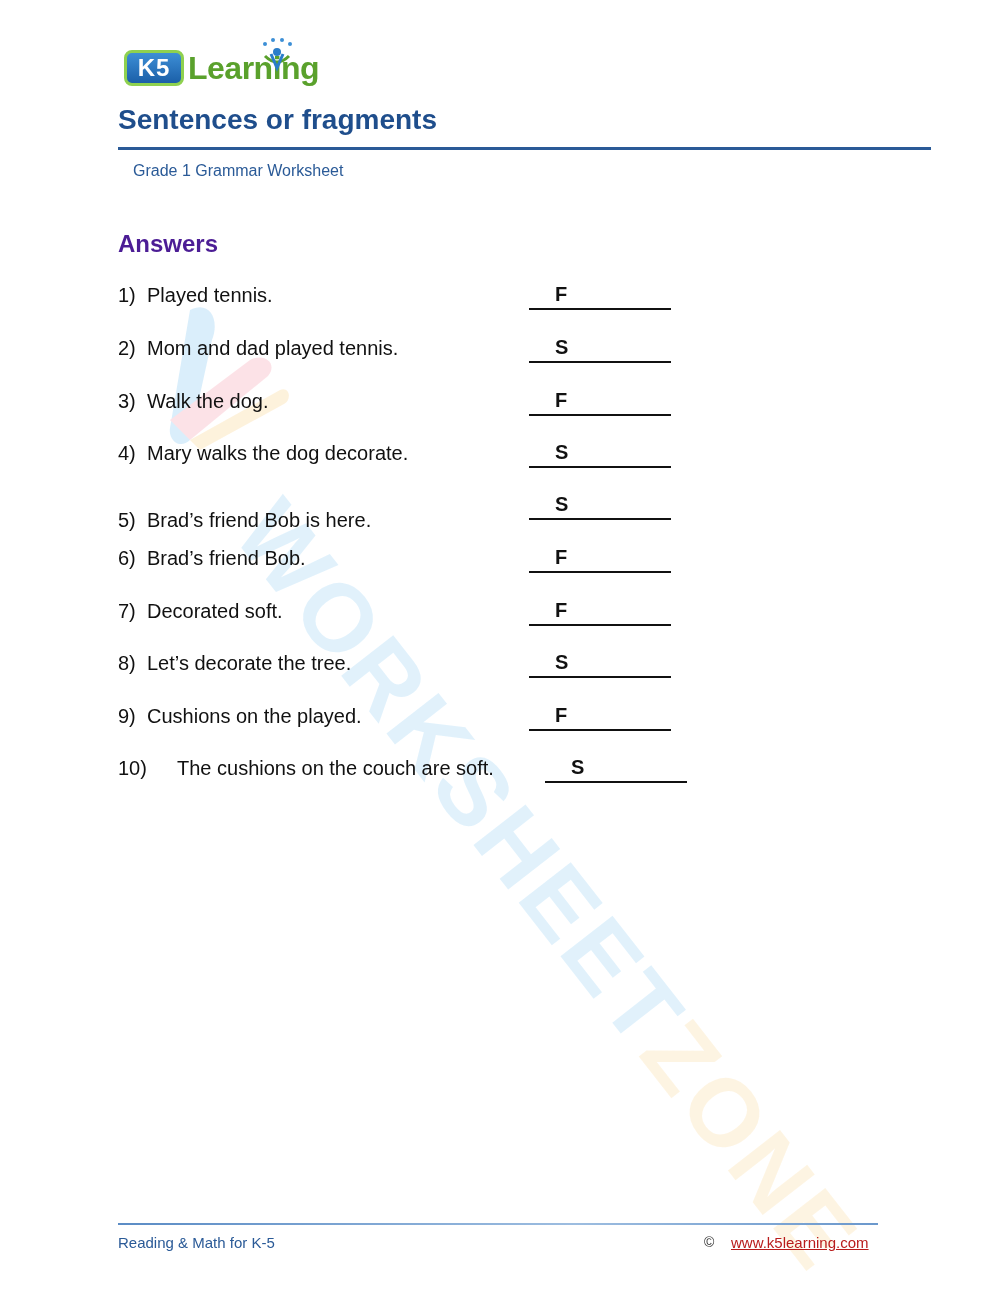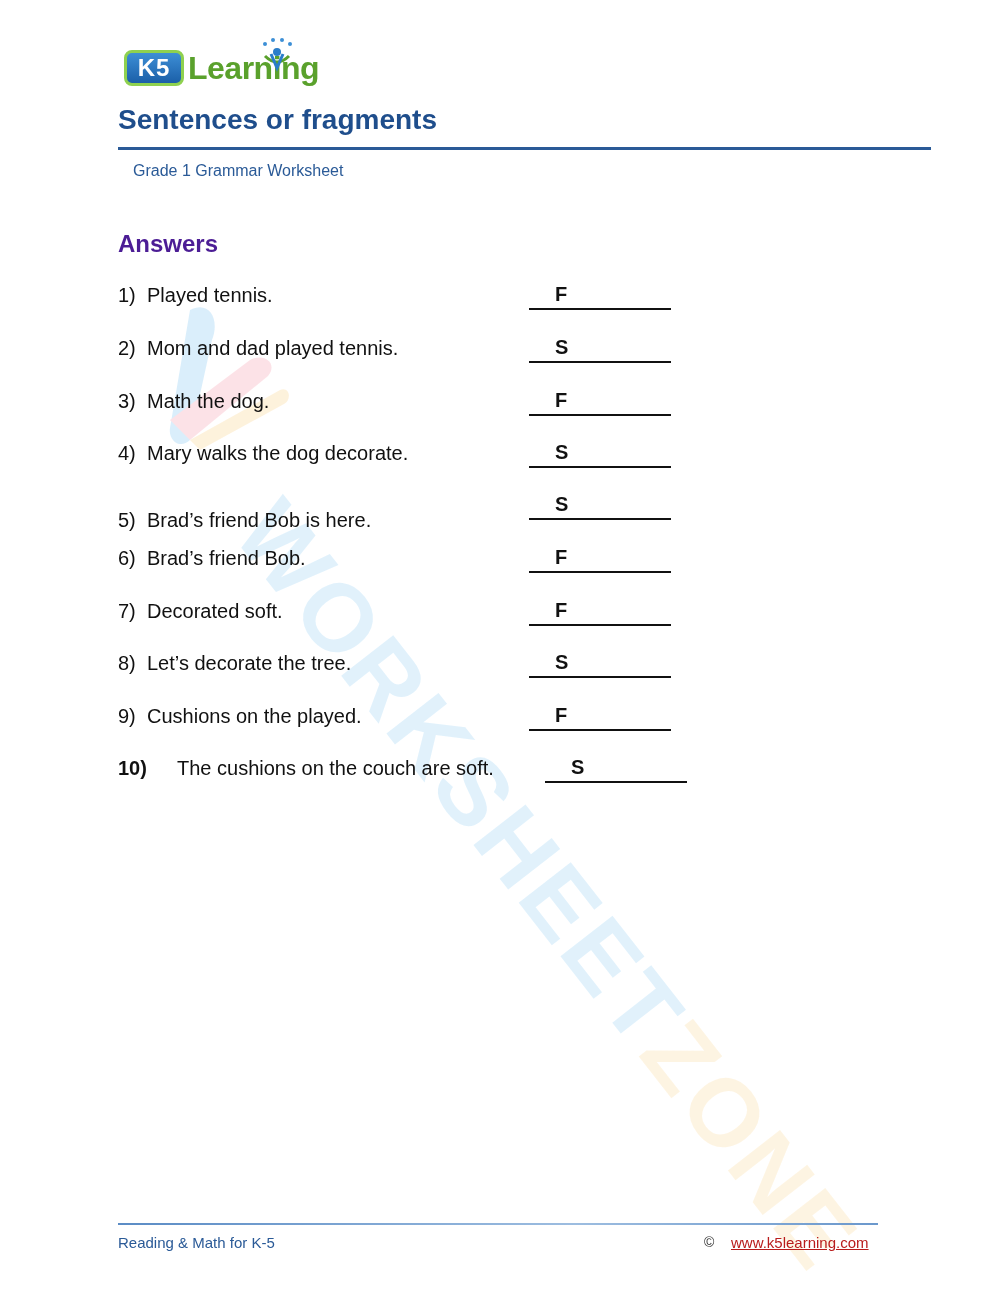--- a/index.html
+++ b/index.html
@@ -25,21 +25,21 @@
 
     .title { position: absolute; left: 118px; top: 104px; font-size: 28px; font-weight: bold; color: #1f4e8c; }
     .title-rule { position: absolute; left: 118px; top: 147px; width: 813px; height: 3px; background: #2a5a97; }
     .subtitle { position: absolute; left: 133px; top: 162px; font-size: 16px; color: #2a5a97; }
 
     .answers-heading { position: absolute; left: 118px; top: 230px; font-size: 24px; font-weight: bold; color: #4c1d95; }
 
     .q-list { position: absolute; left: 118px; top: 280px; width: 700px; }
     .q-row { position: absolute; left: 0; height: 30px; font-size: 20px; line-height: 30px; white-space: nowrap; }
     .q-num { display: inline-block; width: 29px; }
-    .q-num.wide { width: 59px; font-weight: bold; }
+    .q-num.wide { width: 59px; }
     .q-text { display: inline-block; }
     .q-answer { position: absolute; top: 0; width: 142px; height: 28px; border-bottom: 2px solid #111; }
     .q-answer span { position: absolute; left: 26px; top: 0; font-weight: bold; font-size: 20px; line-height: 28px; }
 
     .footer-rule { position: absolute; left: 118px; top: 1223px; width: 760px; height: 2px;
                    background: linear-gradient(90deg, #5b8cc5, #9dbde0 60%, #6b98cc); }
     .footer-left { position: absolute; left: 118px; top: 1234px; font-size: 15px; color: #2a5a97; }
     .footer-copy { position: absolute; left: 704px; top: 1234px; font-size: 14px; color: #333; }
     .footer-link { position: absolute; left: 731px; top: 1234px; font-size: 15px; color: #b91c1c; text-decoration: underline; }
   </style>
@@ -88,21 +88,21 @@
       </div>
 
     <div class="q-row" style="top:53px">
       <span class="q-num">2)</span><span class="q-text">Mom and dad played tennis.</span>
     </div>
     <div class="q-answer" style="left:411px; top:53px">
         <span>S</span>
       </div>
 
     <div class="q-row" style="top:106px">
-      <span class="q-num">3)</span><span class="q-text">Math the dog.</span>
+      <span class="q-num">3)</span><span class="q-text">Walk the dog.</span>
     </div>
     <div class="q-answer" style="left:411px; top:106px">
         <span>F</span>
       </div>
 
     <div class="q-row" style="top:158px">
       <span class="q-num">4)</span><span class="q-text">Mary walks the dog decorate.</span>
     </div>
     <div class="q-answer" style="left:411px; top:158px">
         <span>S</span>

